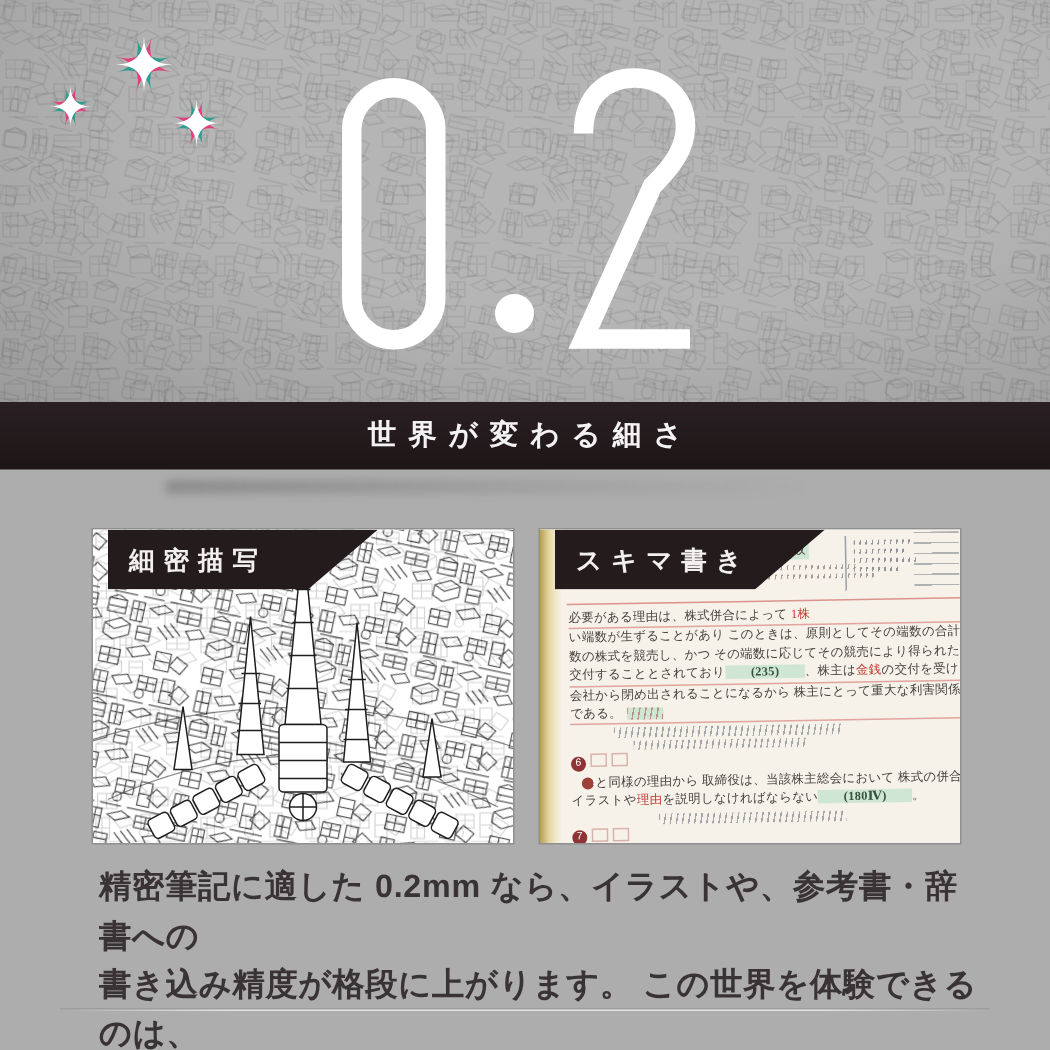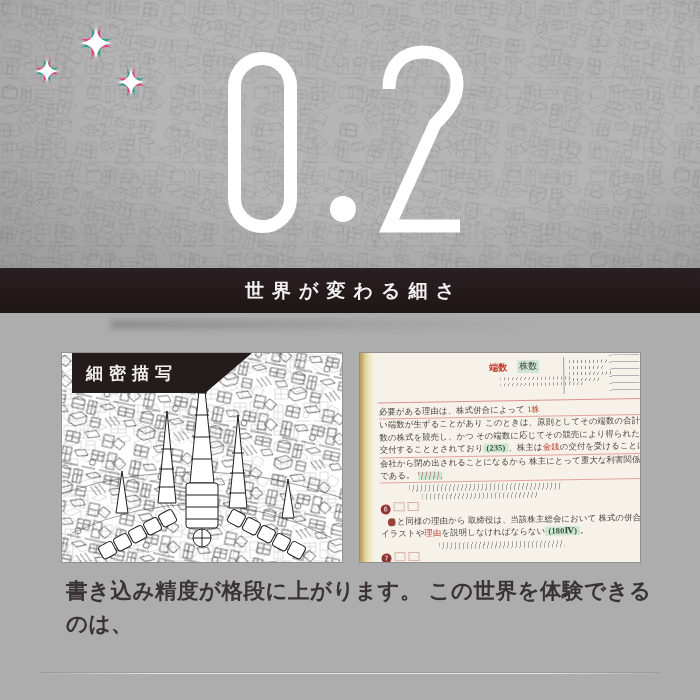--- a/index.html
+++ b/index.html
@@ -42,21 +42,21 @@
   .bt-bracket i:nth-child(3){width:42px;} .bt-bracket i:nth-child(4){width:30px;}
   .bt-note{position:absolute;left:118px;top:18px;width:92px;}
   .bt-note i:nth-child(1){width:70px;background:repeating-linear-gradient(100deg,rgba(130,120,118,.7) 0 1px,transparent 1px 4px);}
   .bt-note i:nth-child(2){width:84px;background:repeating-linear-gradient(100deg,rgba(130,120,118,.7) 0 1px,transparent 1px 4px);}
   .bt-side{position:absolute;right:1px;top:0;width:30px;height:40px;background:repeating-linear-gradient(rgba(120,126,134,.55) 0 1px,transparent 1px 7px);}
   .book-lines{padding:3px 0 0 1px;}
   .bline{font-size:8.3px;line-height:12.4px;letter-spacing:.2px;white-space:nowrap;}
   .bline.rule{border-bottom:1px solid rgba(210,100,95,.55);}
   .bline.indent{text-indent:7px;}
   .seg-red{color:#c23b2e;font-weight:400;}
-  .seg-green{background:#cfe6d4;color:#33523d;padding:0 3px;font-weight:700;}
+  .seg-green{background:#cfe6d4;color:#33523d;padding:0 17px;font-weight:700;}
   .seg-num{display:inline-block;width:10px;height:10px;border-radius:50%;background:#8e3434;color:#fff;font-size:7px;line-height:10px;text-align:center;font-family:"Liberation Sans",sans-serif;margin-right:3px;vertical-align:middle;}
   .seg-numsm{display:inline-block;width:8px;height:8px;border-radius:50%;background:#9c4038;color:#fff;font-size:6px;line-height:8px;text-align:center;font-family:"Liberation Sans",sans-serif;margin-right:1px;vertical-align:middle;}
   .seg-boxes{display:inline-block;vertical-align:middle;}
   .seg-boxes::before,.seg-boxes::after{content:"";display:inline-block;width:9px;height:7px;border:1px solid #d8b3aa;margin-right:3px;}
   .seg-greensq{display:inline-block;vertical-align:middle;width:24px;height:8px;margin-left:3px;background:#cfe6d4 repeating-linear-gradient(100deg,rgba(170,80,70,.55) 0 1px,transparent 1px 4px);}
   .bhand{height:7px;background:repeating-linear-gradient(100deg,rgba(120,126,134,.65) 0 1px,transparent 1px 4px);margin:2px 0;}
   .hand-a{width:58%;margin-left:11%;}
   .hand-b{width:44%;margin-left:16%;height:6px;}
   .hand-c{width:48%;margin-left:22%;}
 
@@ -267,20 +267,24 @@
             <div class="bhand hand-b"></div>
             <div class="bline"><span class="seg-num">6</span><span class="seg-boxes"></span></div>
             <div class="bline indent"><span class="seg-numsm">5</span><span>と同様の理由から 取締役は、当該株主総会において 株式の併合</span></div>
             <div class="bline"><span>イラストや</span><span class="seg-red">理由</span><span>を説明しなければならない</span><span class="seg-green">(180Ⅳ)</span><span>。</span></div>
             <div class="bhand hand-c"></div>
             <div class="bline"><span class="seg-num">7</span><span class="seg-boxes"></span></div>
             <div class="bline indent"><span>の(ⅳ)に関して 公開会社については、発行可能株式総数は、効力発</span></div>
           </div>
       </div>
     </div>
+    <div class="corner-label">
+      <span>スキマ書き</span>
+    </div>
   </section>
 
   <div class="footer-text" id="footer-lines">
+      <div>精密筆記に適した 0.2mm なら、イラストや、参考書・辞書への</div>
       <div>書き込み精度が格段に上がります。 この世界を体験できるのは、</div>
     </div>
   <div class="separator"></div>
 
 </div>
 
 </body></html>

